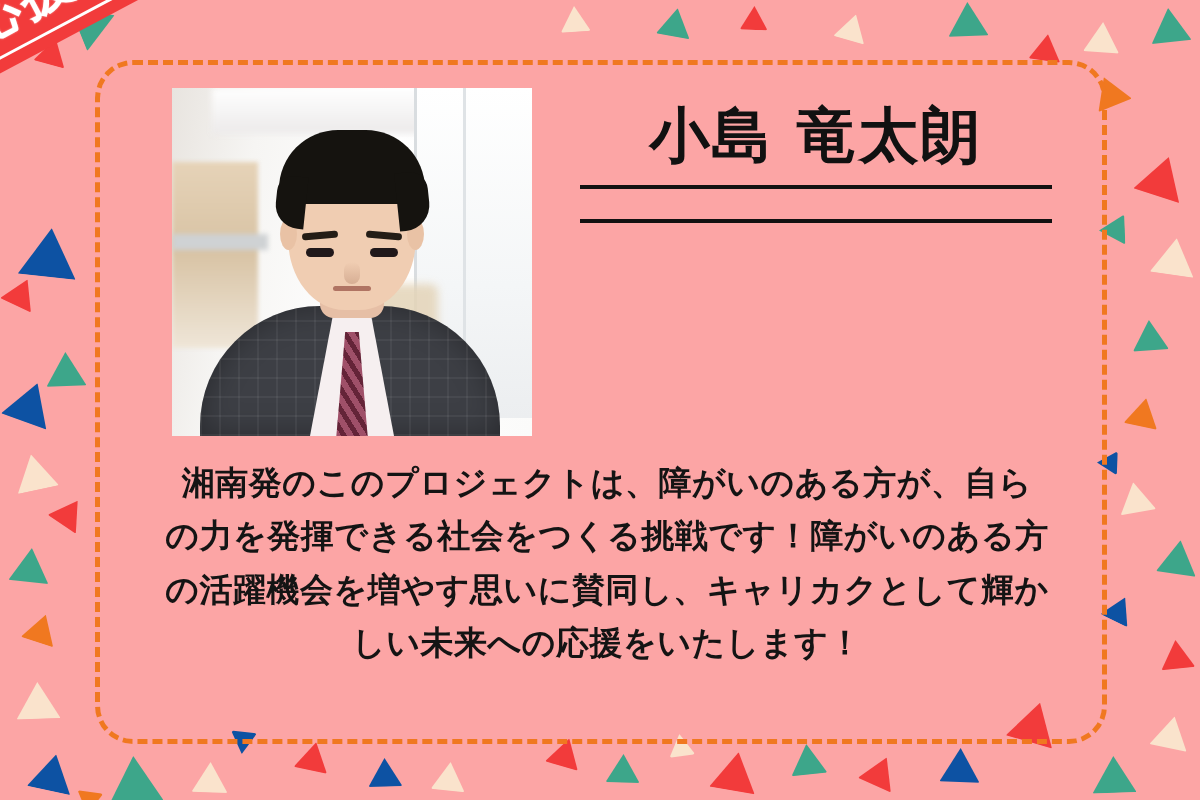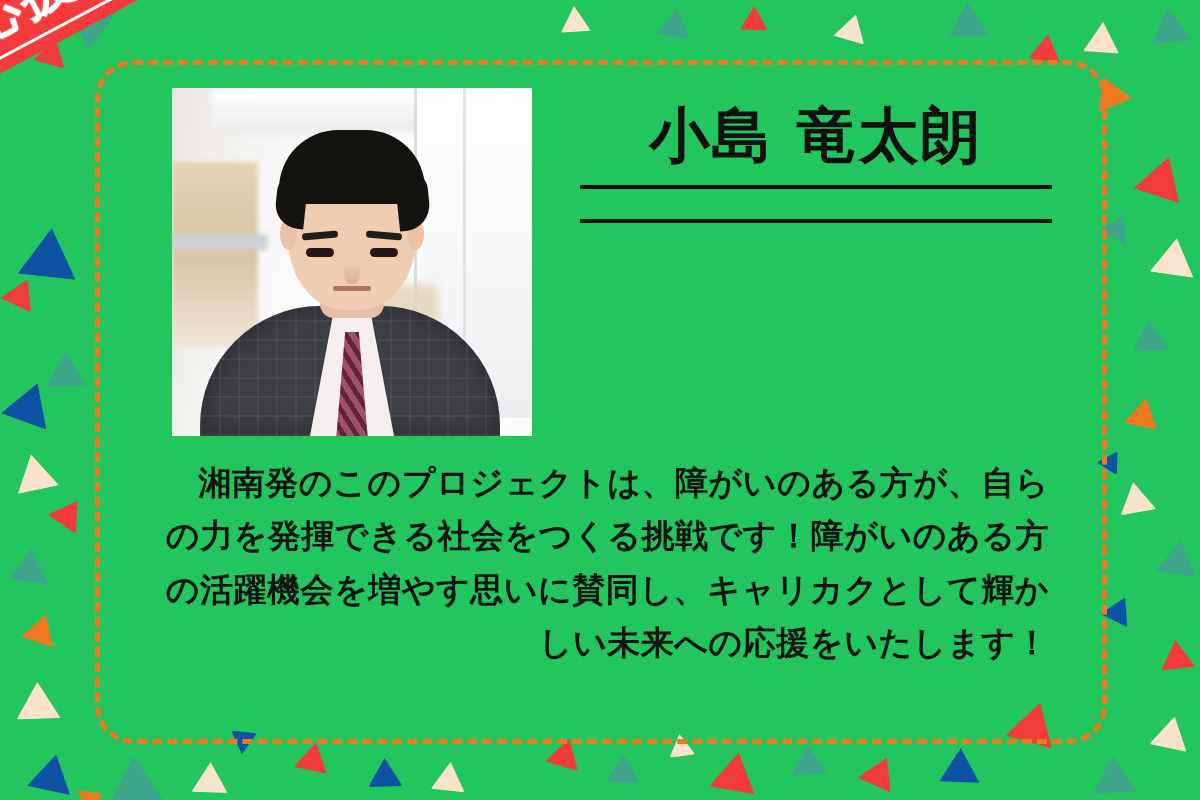--- a/index.html
+++ b/index.html
@@ -6,21 +6,21 @@
   html, body {
     width: 1200px; height: 800px;
     overflow: hidden;
     background: #ffffff;
     font-family: "DejaVu Sans", "Liberation Sans", sans-serif;
   }
 
   #stage {
     position: relative;
     width: 1200px; height: 800px;
-    background: #22c55e;
+    background: #fca5a5;
     overflow: hidden;
   }
 
   
   .confetti-layer { position: absolute; inset: 0; pointer-events: none; }
   
   .tri {
     position: absolute;
     background: currentColor;
     clip-path: polygon(50% 100%, 0% 8%, 100% 8%);
@@ -238,21 +238,21 @@
   
   #message {
     position: absolute;
     left: 70px; top: 396px;
     width: 884px;
     font-size: 33px;
     font-weight: 700;
     color: #141414;
     line-height: 1.62;
     letter-spacing: .5px;
-    text-align: right;
+    text-align: center;
   }
 </style>
 </head>
 <body>
 
 <div id="stage">
 
   <div class="confetti-layer" id="confetti-layer">
       <div class="tri" style="left: 72px; top: 2px; width: 46px; height: 42px; color: rgb(61, 166, 138); transform: rotate(248deg);"></div>
       <div class="tri" style="left: 36px; top: 38px; width: 32px; height: 29px; color: rgb(242, 59, 59); transform: rotate(195deg);"></div>

